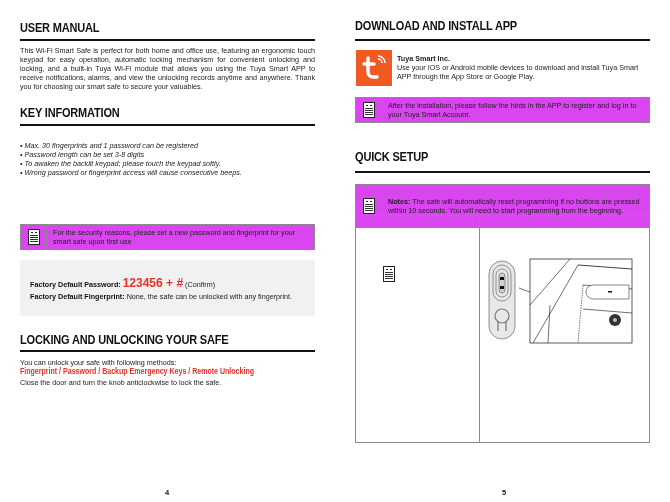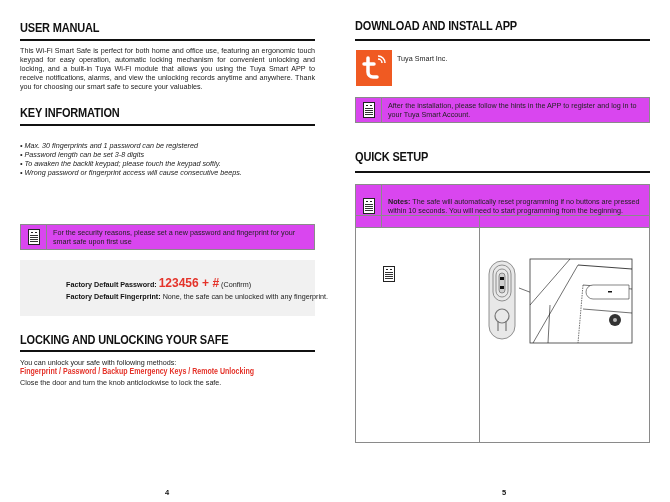--- a/index.html
+++ b/index.html
@@ -39,21 +39,21 @@
   .note-icon .top { position: absolute; left: 1px; right: 1px; top: 1px; height: 3px; }
   .note-icon .top::before, .note-icon .top::after { content: ""; position: absolute; top: 1px; width: 2px; height: 1px; background: #222; }
   .note-icon .top::before { left: 1px; }
   .note-icon .top::after { right: 1px; }
   .note-icon .lines {
     position: absolute; left: 1px; right: 1px; top: 5px; bottom: 1px;
     background: repeating-linear-gradient(#333 0 1px, transparent 1px 2px);
   }
 
   .grey-box { position: absolute; background: #f1f1f1; }
-  .factory-line { position: absolute; font-size: 7.2px; color: #222; white-space: nowrap; margin-left: 36px; }
+  .factory-line { position: absolute; font-size: 7.2px; color: #222; white-space: nowrap; }
   .factory-line b { color: #111; }
   .red-big { color: #e4332a; font-weight: bold; font-size: 12px; }
   .red-methods { color: #e4332a; font-weight: bold; font-size: 8.2px; transform: scaleX(0.86); transform-origin: left center; white-space: nowrap; }
 
   .page-num { position: absolute; font-size: 7.5px; font-weight: bold; color: #111; }
 
   .app-logo {
     position: absolute; width: 36px; height: 36px; background: #f05a22;
   }
   .setup-table { position: absolute; border: 1px solid #8a8a8a; border-bottom: 1px solid #8a8a8a; }
@@ -114,21 +114,22 @@
 
   <div class="app-logo" style="left:21px; top:50px;">
     <svg width="36" height="36" viewBox="0 0 36 36">
       <path d="M12 8 v14 a5 5 0 0 0 5 5 h4" stroke="#fff" stroke-width="3.5" fill="none" stroke-linecap="round"></path>
       <path d="M8 14 h10" stroke="#fff" stroke-width="3.5" stroke-linecap="round"></path>
       <path d="M22 9 a4 4 0 0 1 4 4" stroke="#fff" stroke-width="1.5" fill="none"></path>
       <path d="M22 6 a7 7 0 0 1 7 7" stroke="#fff" stroke-width="1.5" fill="none"></path>
     </svg>
   </div>
   <div style="position:absolute; left:62px; top:54px; width:253px; font-size:7.2px; line-height:9px; color:#222;">
-    <div style="font-weight:normal;">Tuya Smart Inc.</div>
+    <div style="font-weight:bold;">Tuya Smart Inc.</div>
+    <div>Use your IOS or Android mobile devices to download and install Tuya Smart APP through the App Store or Google Play.</div>
   </div>
 
   <div class="notebox" style="left:20px; top:97px; width:295px; height:26px;">
     <div class="icon-cell">
       <div class="note-icon">
           <div class="top"></div>
           <div class="lines"></div>
         </div>
     </div>
     <div class="text-cell">After the installation, please follow the hints in the APP to register and log in to your Tuya Smart Account.</div>

